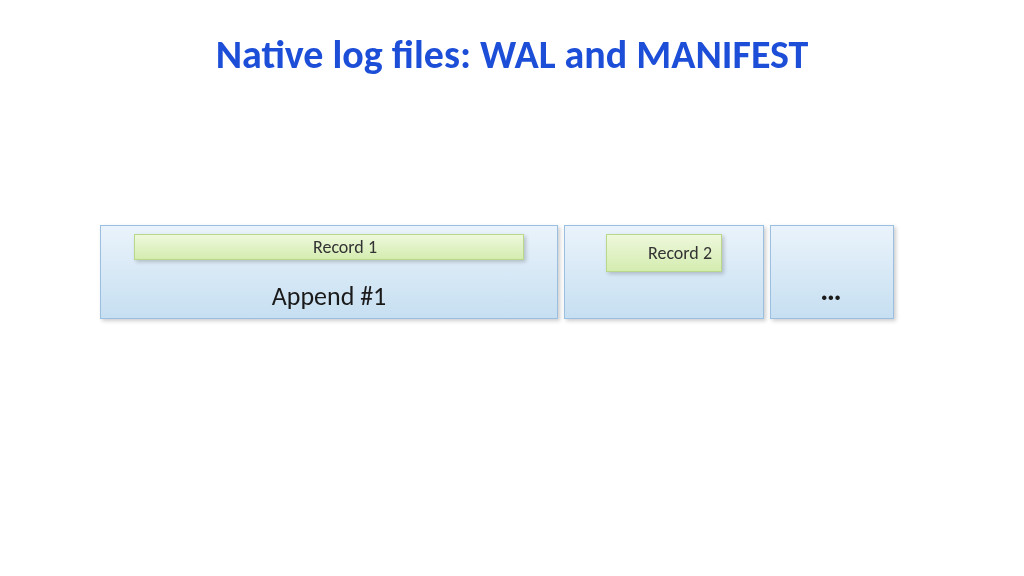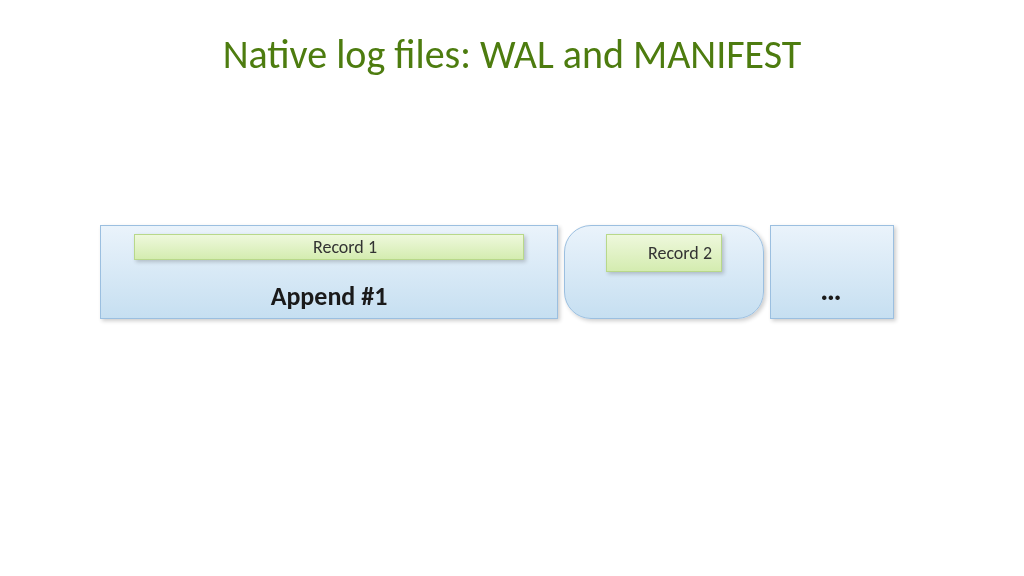--- a/index.html
+++ b/index.html
@@ -10,22 +10,22 @@
     body {
       width: 1024px;
       height: 576px;
       background: #ffffff;
       font-family: Calibri, 'Segoe UI', Arial, sans-serif;
       position: relative;
     }
     .title {
       text-align: center;
       font-size: 40px;
-      color: #4d7c0f;
-      font-weight: 400;
+      color: #1d4ed8;
+      font-weight: 700;
       padding-top: 30px;
     }
     .diagram-container {
       position: absolute;
       top: 225px;
       left: 100px;
       display: flex;
       gap: 6px;
     }
     .block {
@@ -37,21 +37,20 @@
       align-items: center;
       padding: 8px 10px 6px 10px;
     }
     .block-1 {
       width: 458px;
       height: 94px;
     }
     .block-2 {
       width: 200px;
       height: 94px;
-      border-radius: 27px;
     }
     .block-3 {
       width: 124px;
       height: 94px;
       justify-content: flex-end;
       padding-bottom: 10px;
     }
     .record {
       background: linear-gradient(to bottom, #eef8dc 0%, #d4ecb0 100%);
       border: 1px solid #b8d88a;
@@ -67,21 +66,20 @@
     .record-1 {
       width: 390px;
     }
     .record-2 {
       width: 116px;
     }
     .append-label {
       font-size: 26px;
       color: #1a1a1a;
       margin-top: 20px;
-      font-weight: bold;
     }
     .ellipsis {
       font-size: 30px;
       color: #1a1a1a;
       font-weight: bold;
       letter-spacing: 2px;
     }
   </style>
 </head>
 <body>

